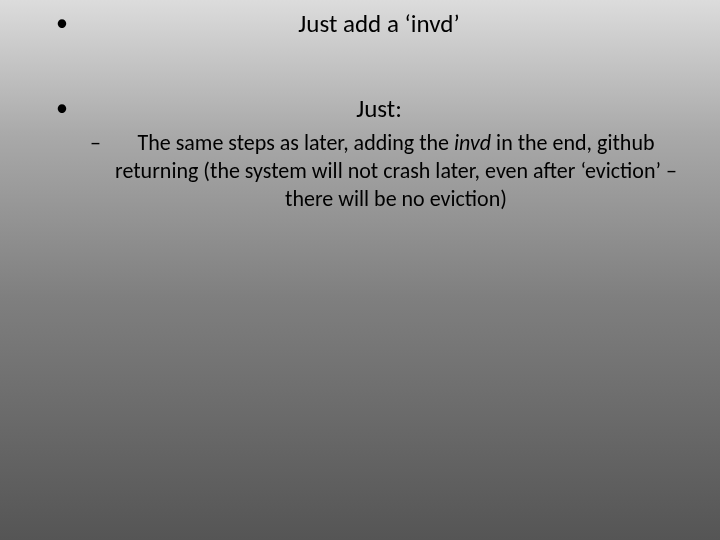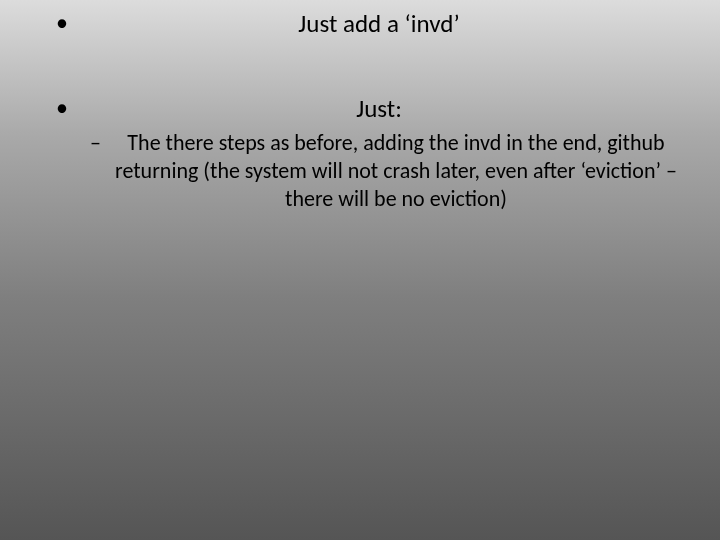--- a/index.html
+++ b/index.html
@@ -60,40 +60,40 @@
     content: "–";
     position: absolute;
     left: 0;
     top: 0;
     font-size: 22px;
     color: #000;
   }
   .gap {
     height: 48px;
   }
-  .italic { }
+  .italic { font-style: italic; }
 </style>
 </head>
 <body>
 
 <div class="slide">
 
 
   <ul class="level1">
     <li>
       <span>Just add a ‘invd’</span>
     </li>
   </ul>
 
   <div class="gap"></div>
 
   <ul class="level1">
     <li>
       <span>Just:</span>
       <ul class="level2">
         <li>
-          <span>The there steps as before, adding the </span><span class="italic">invd</span><span> in the end, github returning (the system will not crash later, even after ‘eviction’ – there will be no eviction)</span>
+          <span>The same steps as later, adding the </span><span class="italic">invd</span><span> in the end, github returning (the system will not crash later, even after ‘eviction’ – there will be no eviction)</span>
         </li>
       </ul>
     </li>
   </ul>
 
 </div>
 
 </body></html>

